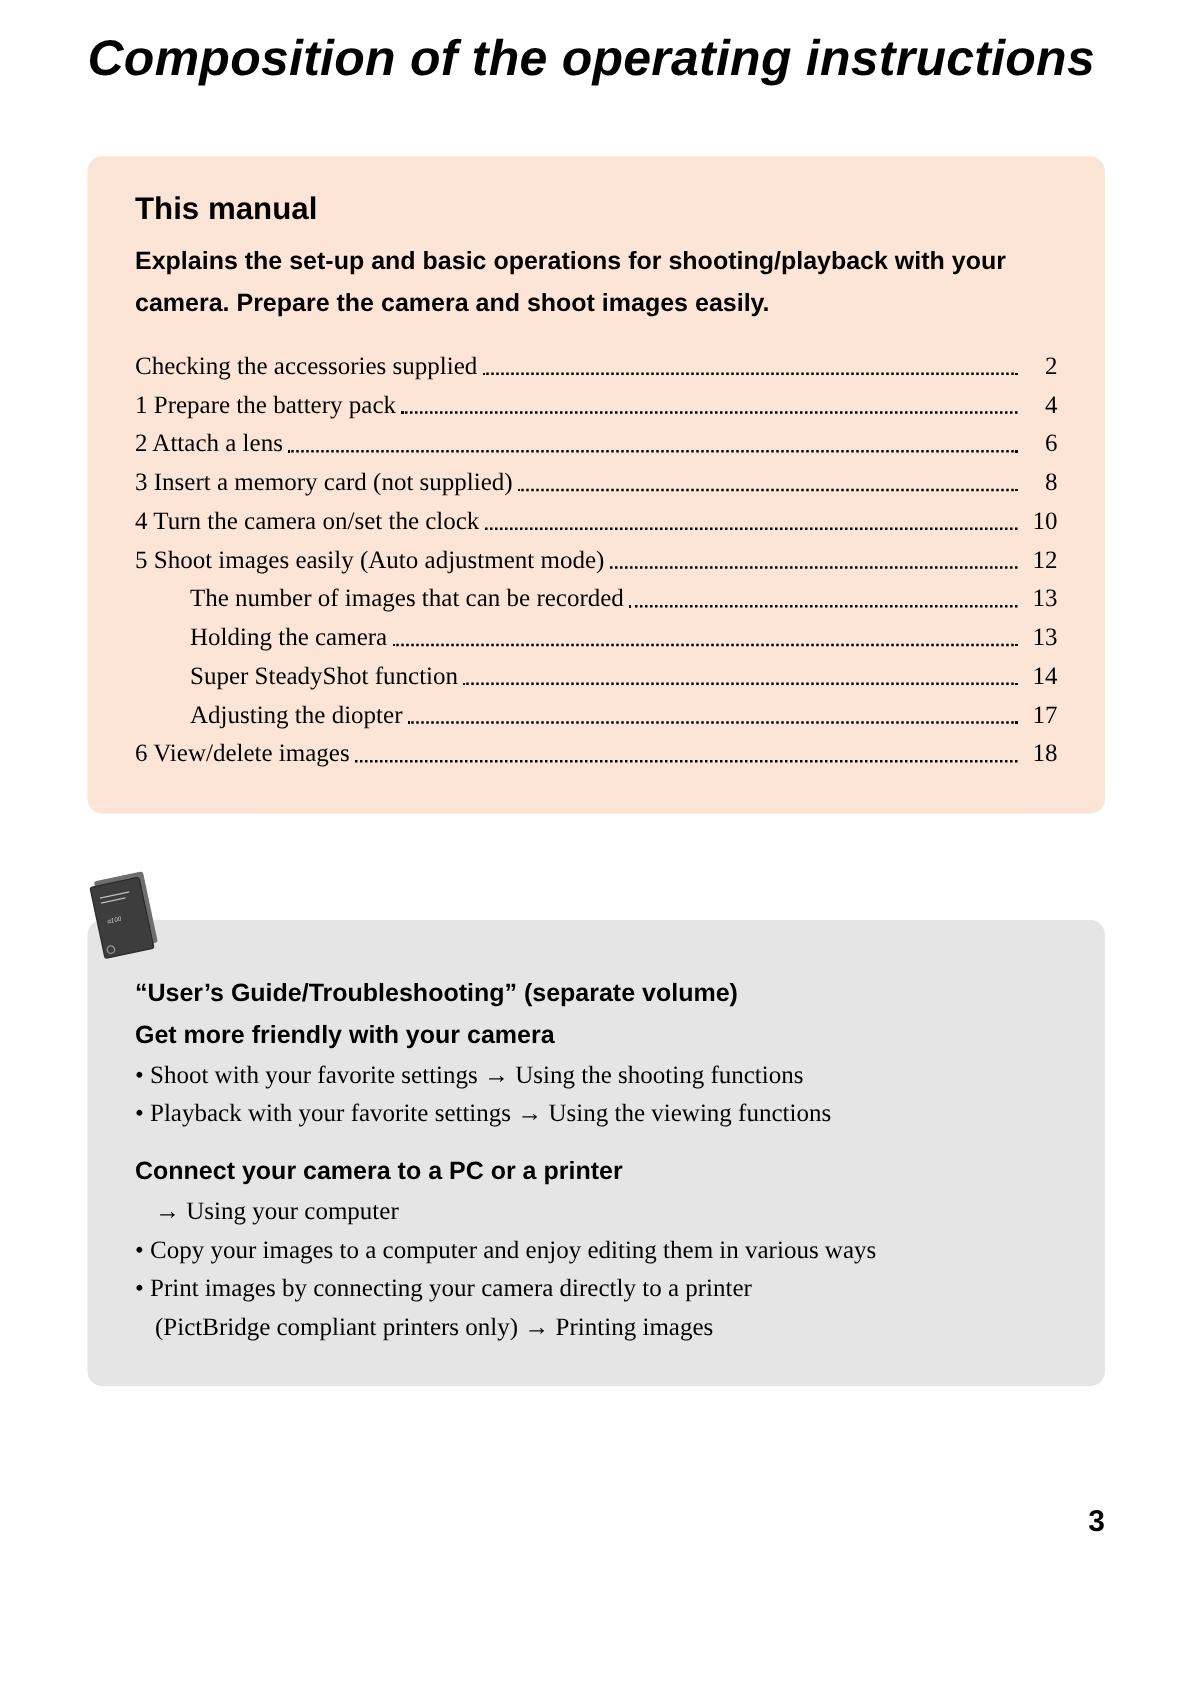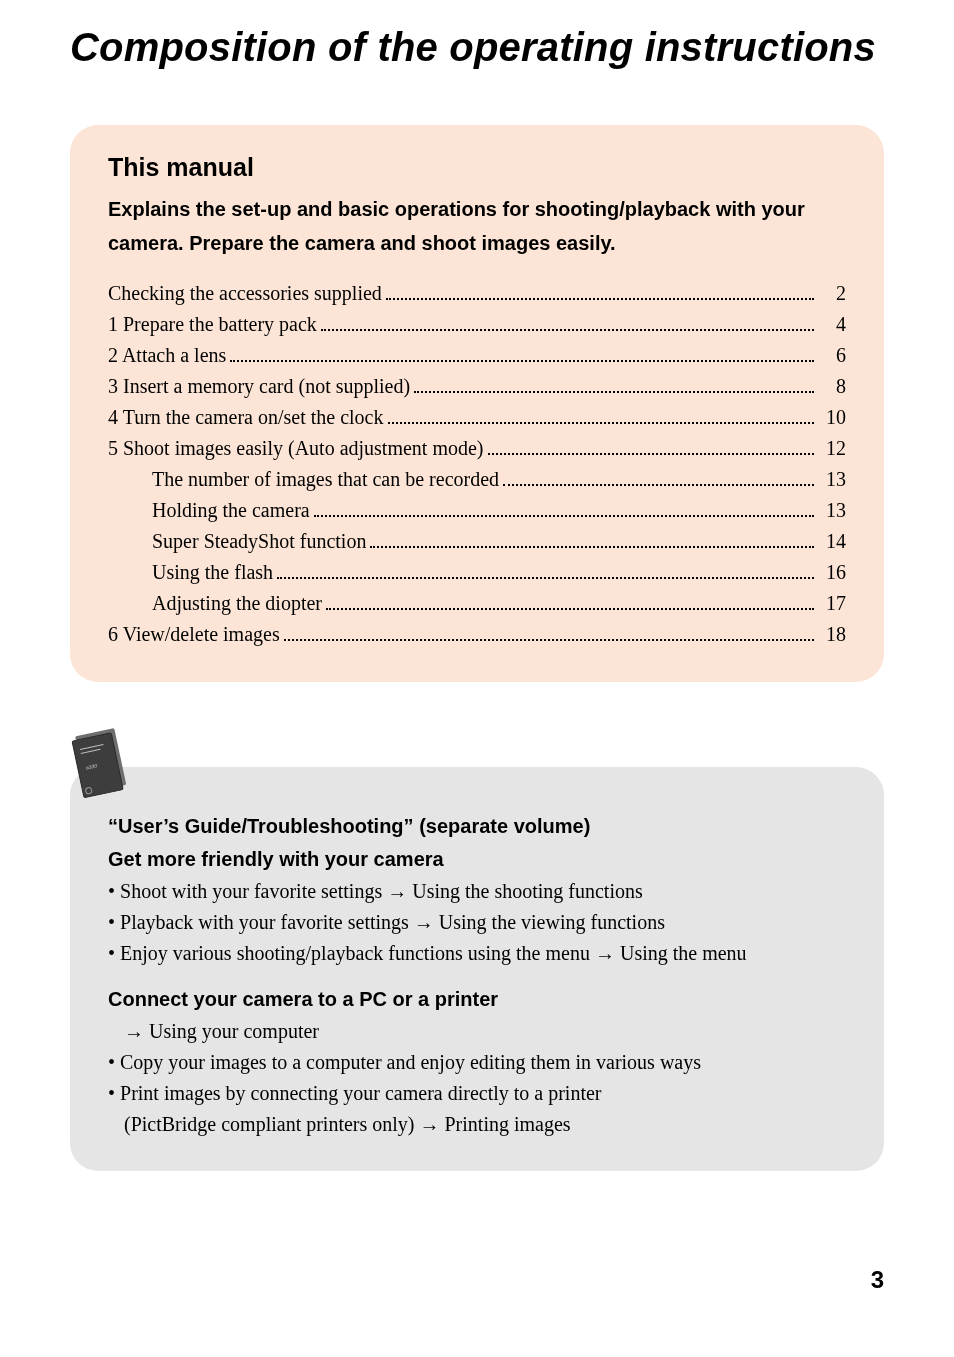--- a/index.html
+++ b/index.html
@@ -16,21 +16,21 @@
   }
   .page-title {
     font-family: "Arial Black", Arial, sans-serif;
     font-style: italic;
     font-weight: 900;
     font-size: 40px;
     margin: 0 0 55px 0;
     letter-spacing: 0.2px;
   }
   .box {
-    border-radius: 28px;
+    border-radius: 12px;
     padding: 28px 38px 32px 38px;
     box-sizing: border-box;
   }
   .box.peach {
     background: #fce5d6;
     margin-bottom: 85px;
   }
   .box.grey {
     background: #e5e5e5;
     position: relative;
@@ -160,25 +160,20 @@
       </div>
       <div class="toc-row sub">
         <span class="toc-label">Holding the camera</span>
         <span class="toc-dots"></span>
         <span class="toc-page">13</span>
       </div>
       <div class="toc-row sub">
         <span class="toc-label">Super SteadyShot function</span>
         <span class="toc-dots"></span>
         <span class="toc-page">14</span>
-      </div>
-      <div class="toc-row sub">
-        <span class="toc-label">Using the flash</span>
-        <span class="toc-dots"></span>
-        <span class="toc-page">16</span>
       </div>
       <div class="toc-row sub">
         <span class="toc-label">Adjusting the diopter</span>
         <span class="toc-dots"></span>
         <span class="toc-page">17</span>
       </div>
       <div class="toc-row">
         <span class="toc-label">6 View/delete images</span>
         <span class="toc-dots"></span>
         <span class="toc-page">18</span>
@@ -197,21 +192,20 @@
       <circle cx="20" cy="66" r="3" fill="none" stroke="#9a9a9a" stroke-width="1"></circle>
     </g>
   </svg>
 
   <div class="guide-title">“User’s Guide/Troubleshooting” (separate volume)</div>
 
   <div class="guide-subhead">Get more friendly with your camera</div>
   <div class="bullets" id="sec1">
       <div class="item">• Shoot with your favorite settings → Using the shooting functions</div>
       <div class="item">• Playback with your favorite settings → Using the viewing functions</div>
-      <div class="item">• Enjoy various shooting/playback functions using the menu → Using the menu</div>
     </div>
 
   <div class="spacer-18"></div>
 
   <div class="guide-subhead">Connect your camera to a PC or a printer</div>
   <div class="bullets" id="sec2">
       <div class="item cont">→ Using your computer</div>
       <div class="item">• Copy your images to a computer and enjoy editing them in various ways</div>
       <div class="item">• Print images by connecting your camera directly to a printer</div>
       <div class="item cont">(PictBridge compliant printers only) → Printing images</div>

